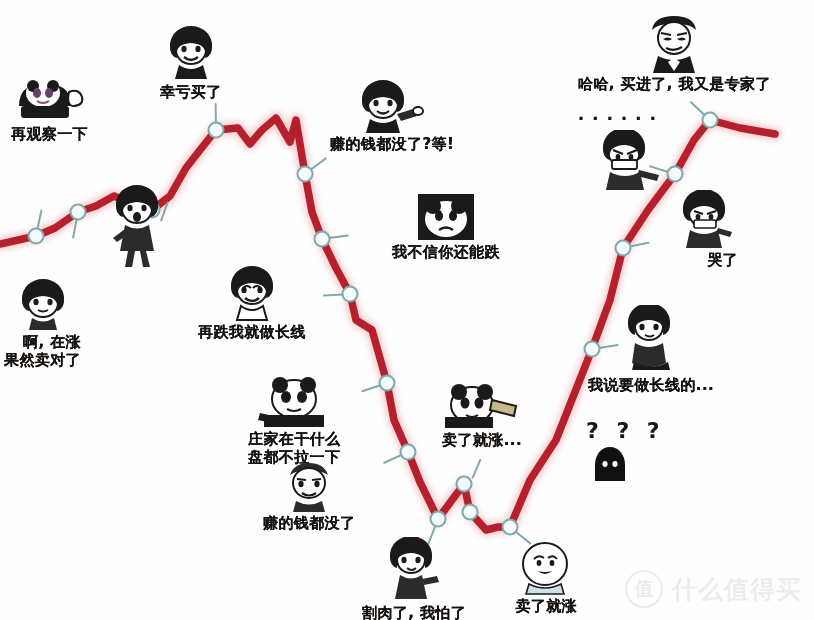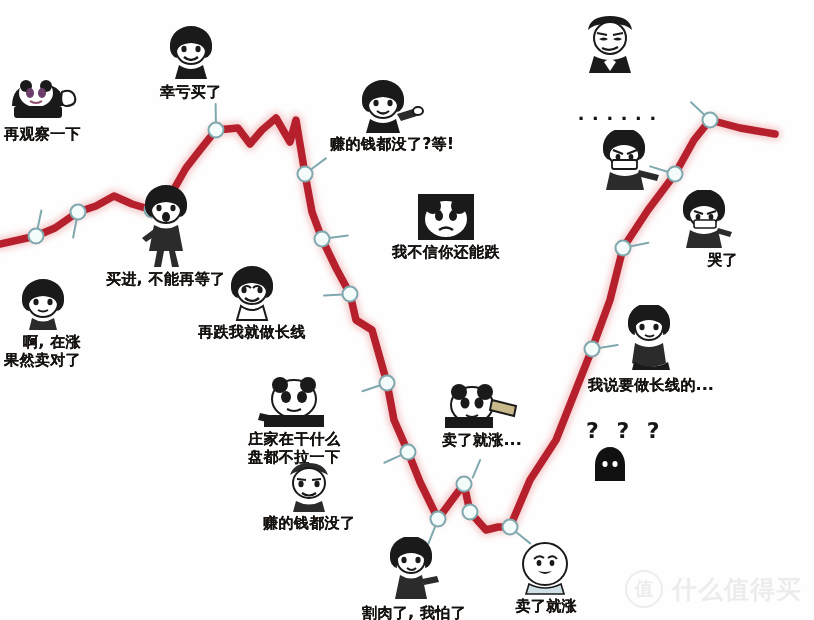--- a/index.html
+++ b/index.html
@@ -163,21 +163,21 @@
 
   <div class="blob" style="left:592px; top:445px;">
     <svg width="36" height="40" viewBox="0 0 36 40">
       <path d="M18 2 C27 2 33 10 33 20 L33 36 L3 36 L3 20 C3 10 9 2 18 2 Z" fill="#111111"></path>
       <ellipse cx="13" cy="19" rx="2.6" ry="3" fill="#ffffff"></ellipse>
       <ellipse cx="23" cy="19" rx="2.6" ry="3" fill="#ffffff"></ellipse>
     </svg>
   </div>
 
   <div id="anno-layer">
-      <div class="anno" style="left: 4px; top: 72px;"><span class="meme" style="width: auto; height: auto; display: flex; justify-content: center;"><svg width="74" height="52" viewBox="0 0 74 52">
+      <div class="anno" style="left: 11px; top: 72px;"><span class="meme" style="width: auto; height: auto; display: flex; justify-content: center;"><svg width="74" height="52" viewBox="0 0 74 52">
         <path d="M6 34 q0 -20 20 -22 q6 -6 12 0 q20 2 20 22 z" fill="#1a1a1a"></path>
         <ellipse cx="30" cy="21" rx="17" ry="14" fill="#ffffff"></ellipse>
         <ellipse cx="20" cy="14" rx="6" ry="6" fill="#1a1a1a"></ellipse>
         <ellipse cx="40" cy="14" rx="6" ry="6" fill="#1a1a1a"></ellipse>
         <ellipse cx="24" cy="21" rx="4" ry="5" fill="#6b3d6b"></ellipse>
         <ellipse cx="36" cy="21" rx="4" ry="5" fill="#6b3d6b"></ellipse>
         <path d="M24 29 q6 4 12 0" stroke="#8a4a6a" stroke-width="2" fill="none"></path>
         <rect x="8" y="34" width="48" height="12" rx="3" fill="#1a1a1a"></rect>
         <path d="M56 20 q10 -4 13 5 q2 8 -8 9 q-8 0 -5 -14 z" fill="#ffffff" stroke="#1a1a1a" stroke-width="2"></path>
       </svg></span><span class="cap">再观察一下</span></div>
@@ -206,21 +206,21 @@
       <div class="anno" style="left: 106px; top: 185px;"><span class="meme" style="width: auto; height: auto; display: flex; justify-content: center;"><svg width="62" height="84" viewBox="0 0 62 84">
         <path d="M10 21 a21 19 0 0 1 42 0 q0 9 -7 11 q2 -12 -14 -13 q-16 1 -14 13 q-7 -2 -7 -11 z" fill="#1a1a1a"></path>
             <ellipse cx="31" cy="24" rx="15" ry="14" fill="#ffffff" stroke="#1a1a1a" stroke-width="2"></ellipse>
             <path d="M10 19 a21 19 0 0 1 42 0 q0 9 -7 11 q2 -12 -14 -13 q-16 1 -14 13 q-7 -2 -7 -11 z" fill="#1a1a1a"></path>
         <ellipse cx="24" cy="23" rx="2.6" ry="3.2" fill="#1a1a1a"></ellipse>
             <ellipse cx="38" cy="23" rx="2.6" ry="3.2" fill="#1a1a1a"></ellipse>
         <ellipse cx="31" cy="32" rx="4" ry="5" fill="#1a1a1a"></ellipse>
         <path d="M19 40 q12 7 24 0 l5 26 h-34 z" fill="#2b2b2b"></path>
         <path d="M19 44 l-12 9 l4 4 l12 -8 z" fill="#2b2b2b"></path>
         <path d="M22 66 l-3 16 h7 l3 -16 z M34 66 l3 16 h7 l-4 -16 z" fill="#2b2b2b"></path>
-      </svg></span><span class="cap">买进, 不能再等了</span></div>
+      </svg></span></div>
       <div class="anno" style="left: 330px; top: 78px;"><span class="meme" style="width: auto; height: auto; display: flex; justify-content: center;"><svg width="78" height="56" viewBox="0 0 78 56">
         <path d="M9 23 a21 19 0 0 1 42 0 q0 9 -7 11 q2 -12 -14 -13 q-16 1 -14 13 q-7 -2 -7 -11 z" fill="#1a1a1a"></path>
             <ellipse cx="30" cy="26" rx="15" ry="14" fill="#ffffff" stroke="#1a1a1a" stroke-width="2"></ellipse>
             <path d="M9 21 a21 19 0 0 1 42 0 q0 9 -7 11 q2 -12 -14 -13 q-16 1 -14 13 q-7 -2 -7 -11 z" fill="#1a1a1a"></path>
         <ellipse cx="23" cy="25" rx="2.6" ry="3.2" fill="#1a1a1a"></ellipse>
             <ellipse cx="37" cy="25" rx="2.6" ry="3.2" fill="#1a1a1a"></ellipse>
             <path d="M19 19 l7 -2" stroke="#1a1a1a" stroke-width="2" fill="none"></path>
             <path d="M34 17 l7 2" stroke="#1a1a1a" stroke-width="2" fill="none"></path>
         <path d="M24 33 q6 5 12 0" stroke="#1a1a1a" stroke-width="2.2" fill="none"></path>
         <path d="M17 41 q13 8 26 0 l4 14 h-34 z" fill="#1a1a1a"></path>
@@ -318,21 +318,21 @@
       </svg></span><span class="cap">哭了</span></div>
       <div class="anno" style="left: 578px; top: 12px;"><span class="meme" style="width: auto; height: auto; display: flex; justify-content: center;"><svg width="64" height="62" viewBox="0 0 64 62">
         <path d="M10 18 q2 -14 22 -14 q20 0 22 14 q-6 -7 -22 -6 q-16 -1 -22 6 z" fill="#1a1a1a"></path>
         <ellipse cx="32" cy="26" rx="16" ry="16" fill="#ffffff" stroke="#1a1a1a" stroke-width="2"></ellipse>
         <path d="M19 21 l10 2 M35 23 l10 -2" stroke="#1a1a1a" stroke-width="2.2" fill="none"></path>
         <path d="M21 27 q5 -3 9 0 q-4 3 -9 0 z" fill="#1a1a1a"></path>
         <path d="M35 27 q5 -3 9 0 q-4 3 -9 0 z" fill="#1a1a1a"></path>
         <path d="M24 36 q8 4 16 -1" stroke="#1a1a1a" stroke-width="2.2" fill="none"></path>
         <path d="M16 44 q16 8 32 0 l5 17 h-42 z" fill="#1a1a1a"></path>
         <path d="M32 46 l-6 4 l6 9 l6 -9 z" fill="#ffffff"></path>
-      </svg></span></div>
+      </svg></span><span class="cap">哈哈, 买进了, 我又是专家了</span></div>
       <div class="anno" style="left: 594px; top: 130px;"><span class="meme" style="width: auto; height: auto; display: flex; justify-content: center;"><svg width="72" height="62" viewBox="0 0 72 62">
         <path d="M9 19 a21 19 0 0 1 42 0 q0 9 -7 11 q2 -12 -14 -13 q-16 1 -14 13 q-7 -2 -7 -11 z" fill="#1a1a1a"></path>
             <ellipse cx="30" cy="22" rx="16" ry="14" fill="#ffffff" stroke="#1a1a1a" stroke-width="2"></ellipse>
             <path d="M9 17 a21 19 0 0 1 42 0 q0 9 -7 11 q2 -12 -14 -13 q-16 1 -14 13 q-7 -2 -7 -11 z" fill="#1a1a1a"></path>
         <path d="M19 20 l10 4 M33 24 l10 -4" stroke="#1a1a1a" stroke-width="2.2" fill="none"></path>
         <ellipse cx="24" cy="27" rx="2.4" ry="3" fill="#1a1a1a"></ellipse>
         <ellipse cx="37" cy="27" rx="2.4" ry="3" fill="#1a1a1a"></ellipse>
         <rect x="18" y="30" width="25" height="9" rx="2" fill="#ffffff" stroke="#1a1a1a" stroke-width="1.8"></rect>
         <path d="M16 42 q15 8 30 0 l4 18 h-38 z" fill="#2b2b2b"></path>
         <path d="M45 40 l20 5 l-2 6 l-20 -5 z" fill="#2b2b2b"></path>

